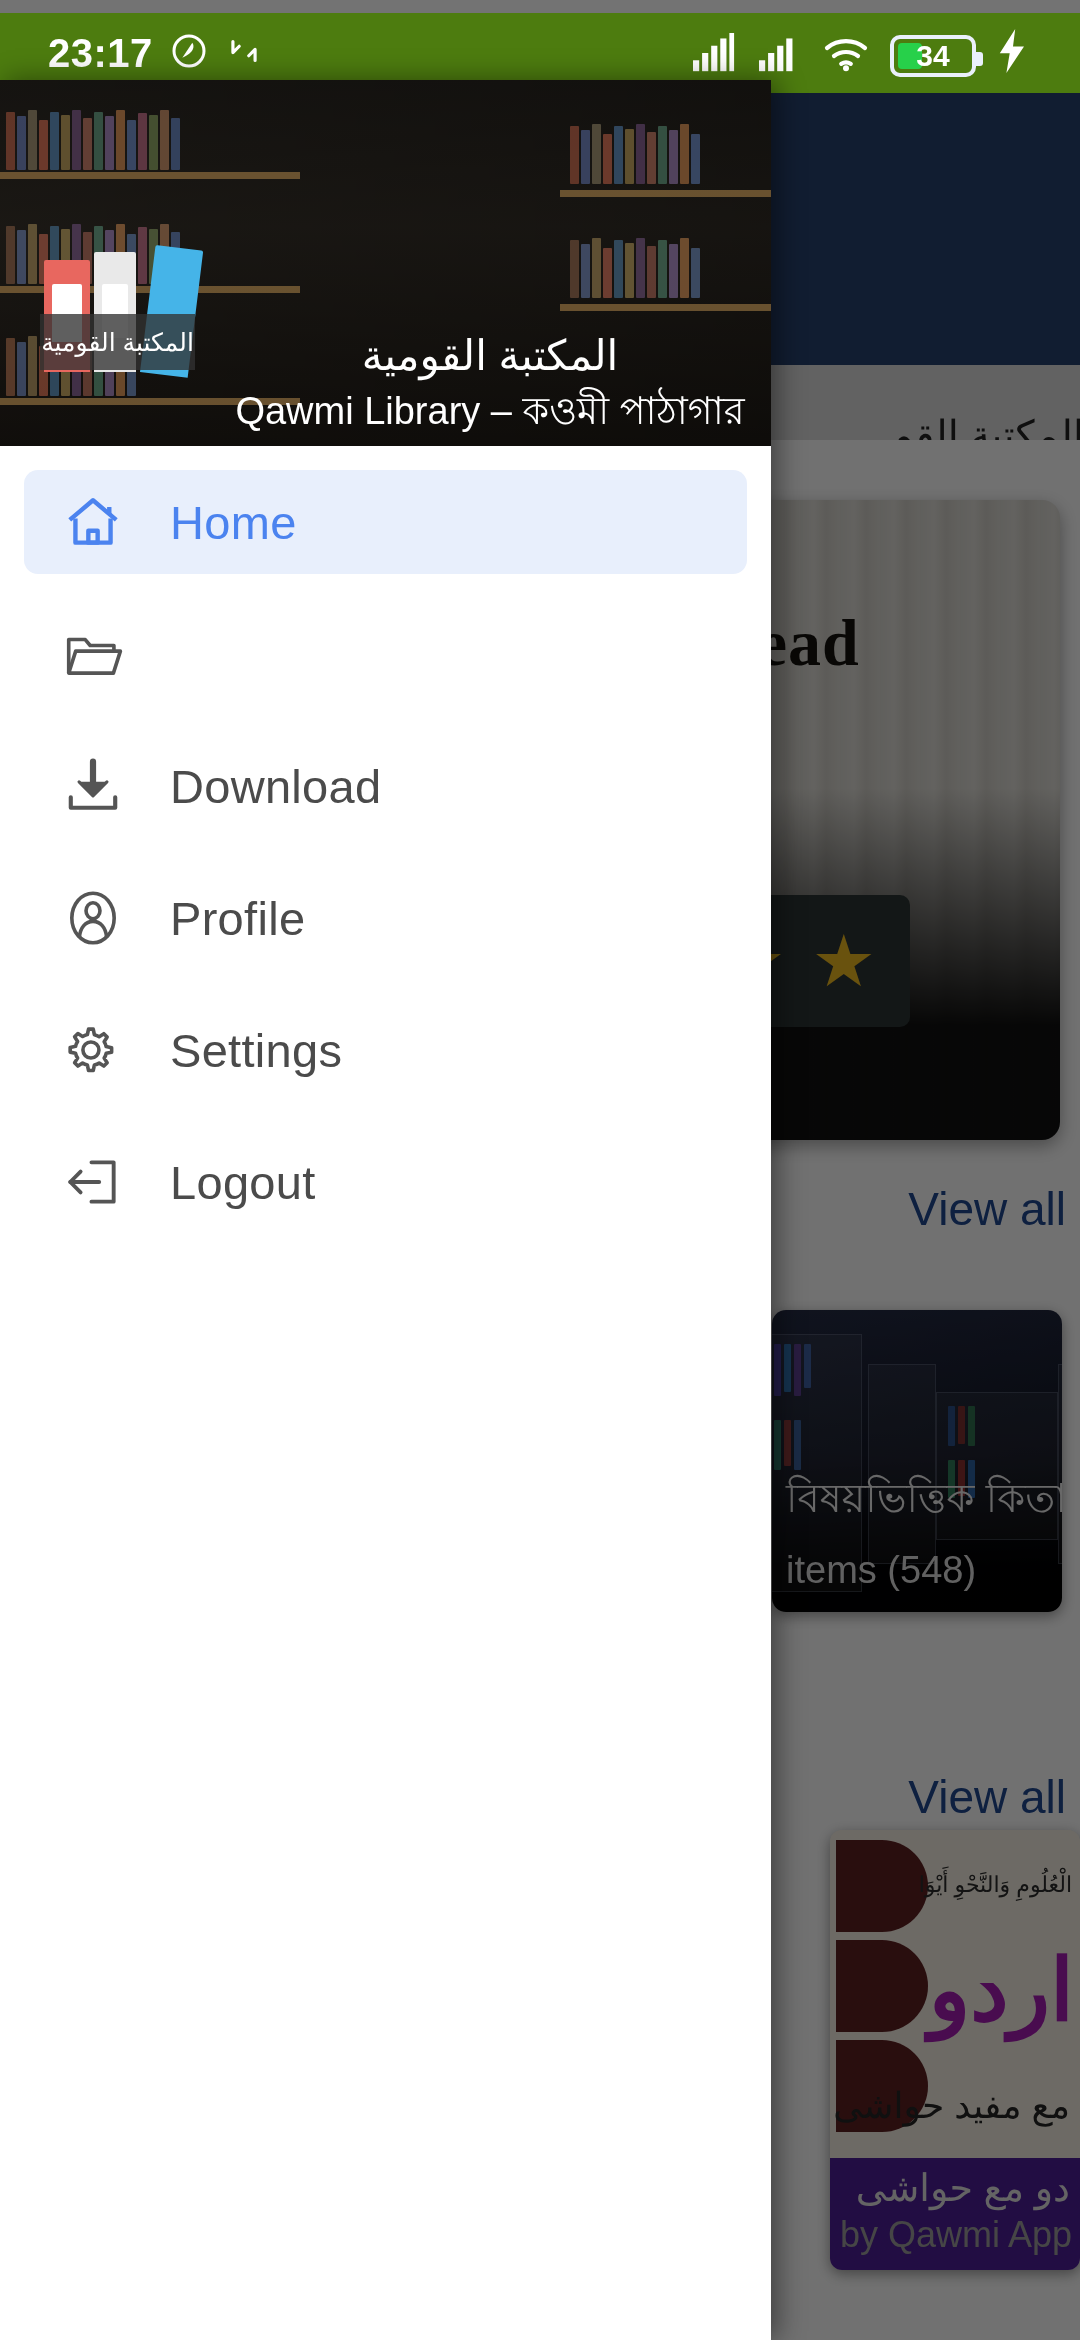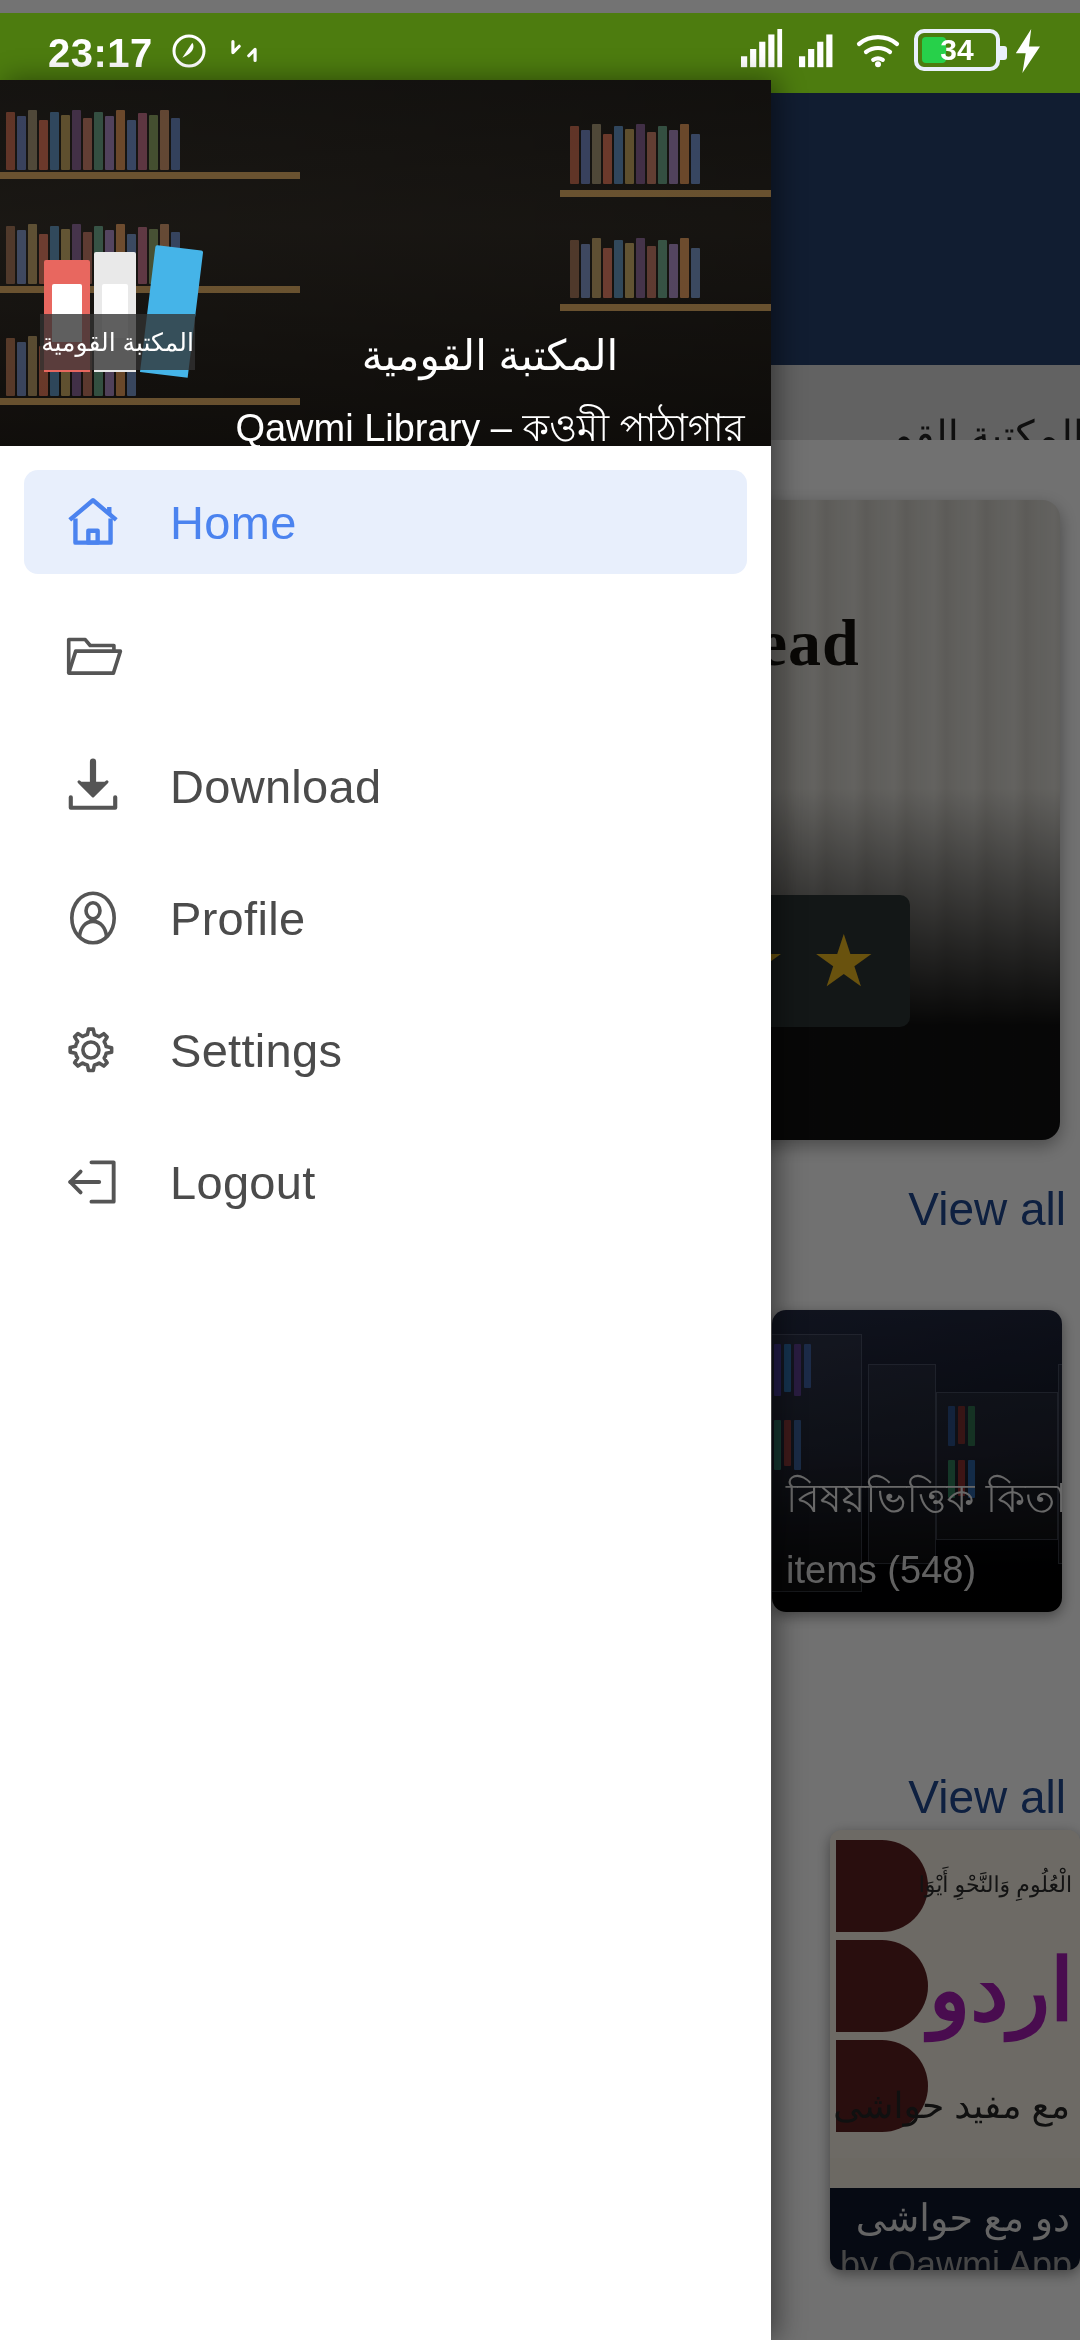--- a/index.html
+++ b/index.html
@@ -93,22 +93,22 @@
     color:#d8d8d8; white-space:nowrap;
   }
 
   
   .book-card {
     position:absolute; border-radius:12px; overflow:hidden;
     background:#efe9dc; box-shadow:0 4px 14px rgba(0,0,0,.4);
   }
   .book-card .cover { position:absolute; inset:0 0 112px 0; background:#f2ece0; }
   .book-card .meta {
-    position:absolute; left:0; right:0; bottom:0; height:82px;
-    background:#0f172a; padding:8px 10px 0 10px;
+    position:absolute; left:0; right:0; bottom:0; height:112px;
+    background:#4c1d95; padding:8px 10px 0 10px;
   }
   .book-card .btitle { font-size:38px; color:#ddd; direction:rtl; white-space:nowrap; }
   .book-card .bauthor { font-size:36px; color:#9b9b9b; white-space:nowrap; margin-top:4px; }
 
   .ornament { position:absolute; left:6px; top:10px; width:92px; }
   .ornament i {
     display:block; width:92px; height:92px; margin-bottom:8px;
     background:#5c1f21; border-radius:0 50% 50% 0;
   }
   .urdu-top {
@@ -128,21 +128,21 @@
   #scrim { position:absolute; inset:0; background:rgba(0,0,0,.55); }
 
   
   #statusbar {
     position:absolute; left:0; top:0; width:1080px; height:80px;
     background:#4d7c0f; color:#fff;
     display:flex; align-items:center; z-index:40;margin-top:13px;
   }
   .sb-left { display:flex; align-items:center; gap:16px; padding-left:48px; }
   .sb-time { font-size:40px; font-weight:bold; letter-spacing:.5px; }
-  .sb-right { margin-left:auto; display:flex; align-items:flex-start; gap:12px; padding-right:34px; }
+  .sb-right { margin-left:auto; display:flex; align-items:flex-end; gap:20px; padding-right:50px; }
   .ico { display:block; }
 
   .battery {
     position:relative; width:86px; height:42px; border:4px solid #eaf0fb;
     border-radius:10px; display:flex; align-items:center; padding:4px;
   }
   .battery::after {
     content:""; position:absolute; right:-11px; top:13px; width:7px; height:14px;
     background:#eaf0fb; border-radius:0 3px 3px 0;
   }
@@ -182,21 +182,21 @@
     background:rgba(50,50,50,.78);
     display:flex; align-items:center; justify-content:center;
   }
   .logo .band span { font-size:25px; color:#fff; direction:rtl; white-space:nowrap; }
 
   .dh-titles {
     position:absolute; left:230px; top:250px; width:520px;
     color:#fff; text-align:center;
   }
   .dh-ar { font-size:42px; direction:rtl; line-height:1.25; }
-  .dh-en { font-size:38px; line-height:1.35; margin-top:20px; white-space:nowrap; }
+  .dh-en { font-size:38px; line-height:1.35; margin-top:3px; white-space:nowrap; }
 
   .menu { padding:24px 0 0 0; }
   .menu-item {
     position:relative; display:flex; align-items:center;
     height:104px; margin:0 24px 28px 24px; padding-left:38px; gap:46px;
     border-radius:14px;
   }
   .menu-item.active { background:#e8effc; }
   .menu-icon { width:62px; height:62px; flex:0 0 62px; display:block; }
   .menu-icon svg { width:62px; height:62px; display:block; }

